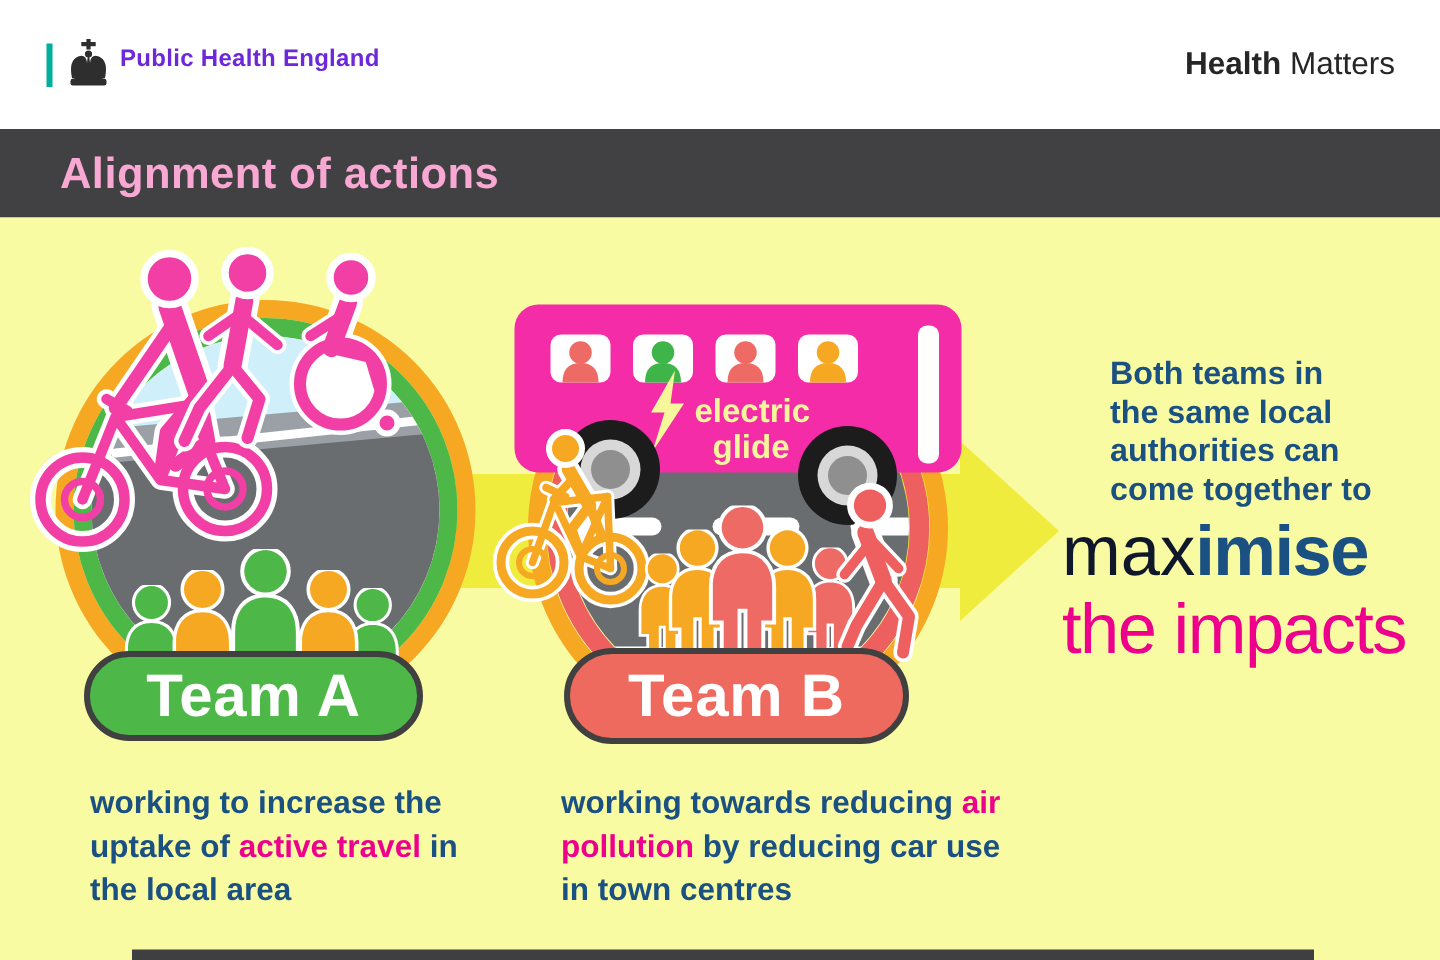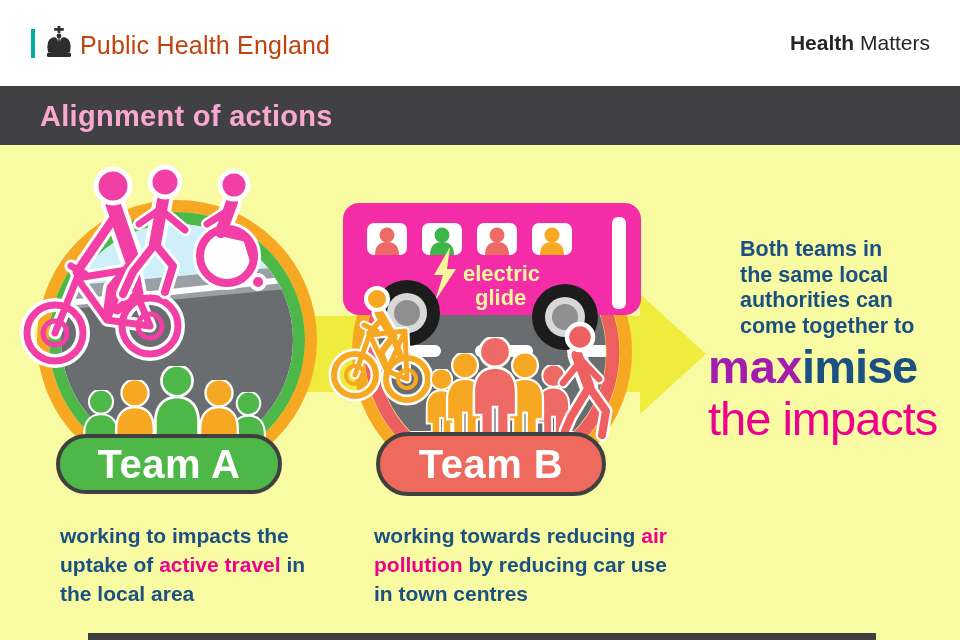--- a/index.html
+++ b/index.html
@@ -4,21 +4,21 @@
 <style>
   html,body{margin:0;padding:0;}
   body{width:960px;height:640px;position:relative;overflow:hidden;
        font-family:"Liberation Sans",sans-serif;background:#F8FBA1;}
   .abs{position:absolute;}
 
   
   #header{left:0;top:0;width:960px;height:86px;background:#FFFFFF;}
   #teal-line{left:31px;top:29px;width:4px;height:29px;background:#00AE9D;}
   #crown{left:42px;top:26px;}
-  #org-name{left:80px;top:31px;font-size:25px;color:#c2410c;letter-spacing:.2px;}
+  #org-name{left:80px;top:31px;font-size:16px;color:#6d28d9;letter-spacing:.2px;font-weight:bold;}
   #brand{right:30px;top:31px;font-size:21px;color:#262626;}
   #brand .b{font-weight:bold;}
 
   
   #title-bar{left:0;top:86px;width:960px;height:59px;background:#414042;}
   #page-title{left:40px;top:14px;font-size:29px;font-weight:bold;color:#f9a8d4;letter-spacing:.3px;}
 
   
   #main{left:0;top:145px;width:960px;height:495px;background:#F8FBA1;}
   #arrow-layer{left:0;top:0;width:960px;height:495px;}
@@ -29,21 +29,21 @@
   #pill-a{left:56px;top:289px;width:218px;height:52px;background:#4DB848;}
   #pill-b{left:376px;top:287px;width:222px;height:56px;background:#EE6A5E;}
 
   .desc{font-size:21px;font-weight:bold;color:#1A5082;line-height:29px;}
   #desc-a{left:60px;top:376px;width:264px;}
   #desc-b{left:374px;top:376px;width:296px;}
   .hl{color:#EC008C;}
 
   #conclusion{left:740px;top:92px;width:250px;color:#1A5082;font-size:21.5px;font-weight:bold;line-height:25.5px;}
   #maximise{left:708px;top:200px;font-size:47px;line-height:44px;white-space:nowrap;}
-  #maximise .max{color:#a21caf;font-weight:bold;}
+  #maximise .max{color:#0f172a;font-weight:normal;}
   #maximise .rest{color:#1A5082;font-weight:bold;letter-spacing:-1px;}
   #impacts{left:708px;top:246px;font-size:47px;color:#EC008C;font-weight:normal;letter-spacing:-1px;white-space:nowrap;}
 
   #footer-bar{left:88px;top:488px;width:788px;height:7px;background:#3F3F41;}
 </style>
 </head>
 <body>
 
 <div class="abs" id="header">
   <div class="abs" id="teal-line"></div>
@@ -258,21 +258,21 @@
   </svg>
 
   <div class="abs pill" id="pill-a">
     <span>Team A</span>
   </div>
   <div class="abs pill" id="pill-b">
     <span>Team B</span>
   </div>
 
   <div class="abs desc" id="desc-a">
-    <span>working to impacts the uptake of </span><span class="hl">active travel</span><span> in the local area</span>
+    <span>working to increase the uptake of </span><span class="hl">active travel</span><span> in the local area</span>
   </div>
   <div class="abs desc" id="desc-b">
     <span>working towards reducing </span><span class="hl">air pollution</span><span> by reducing car use in town centres</span>
   </div>
 
   <div class="abs" id="conclusion">
     <div>Both teams in</div>
     <div>the same local</div>
     <div>authorities can</div>
     <div>come together to</div>

